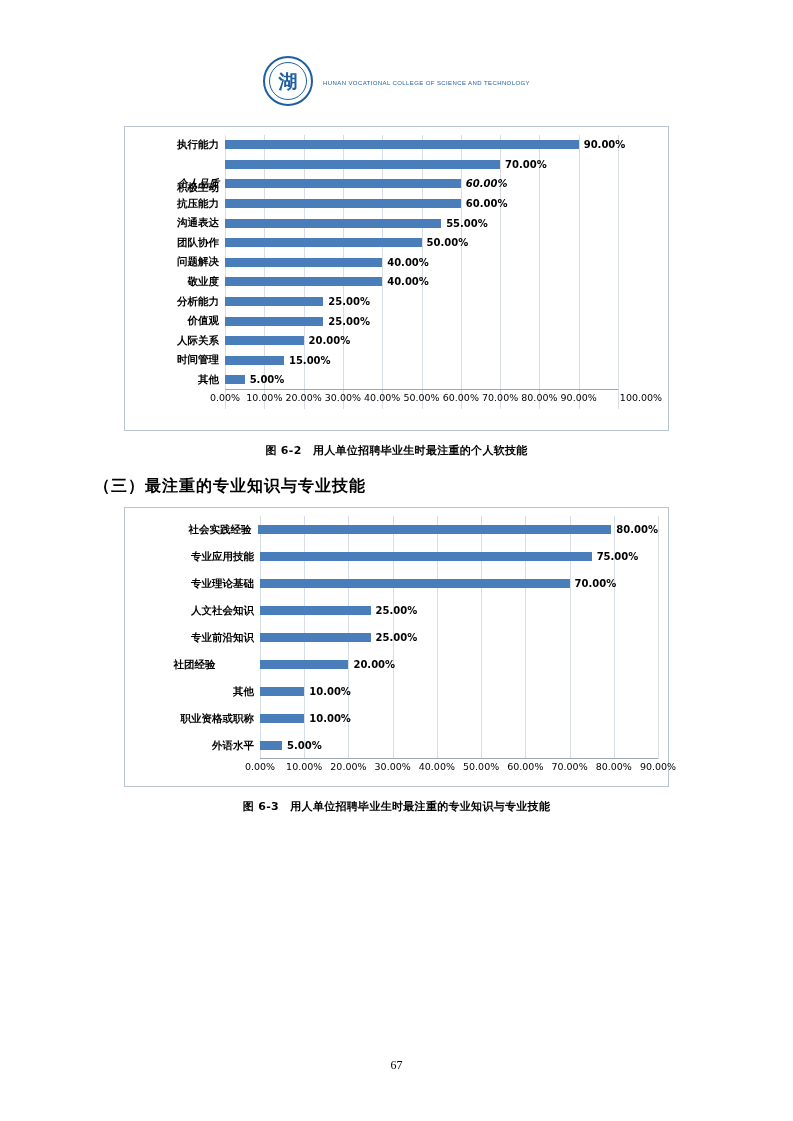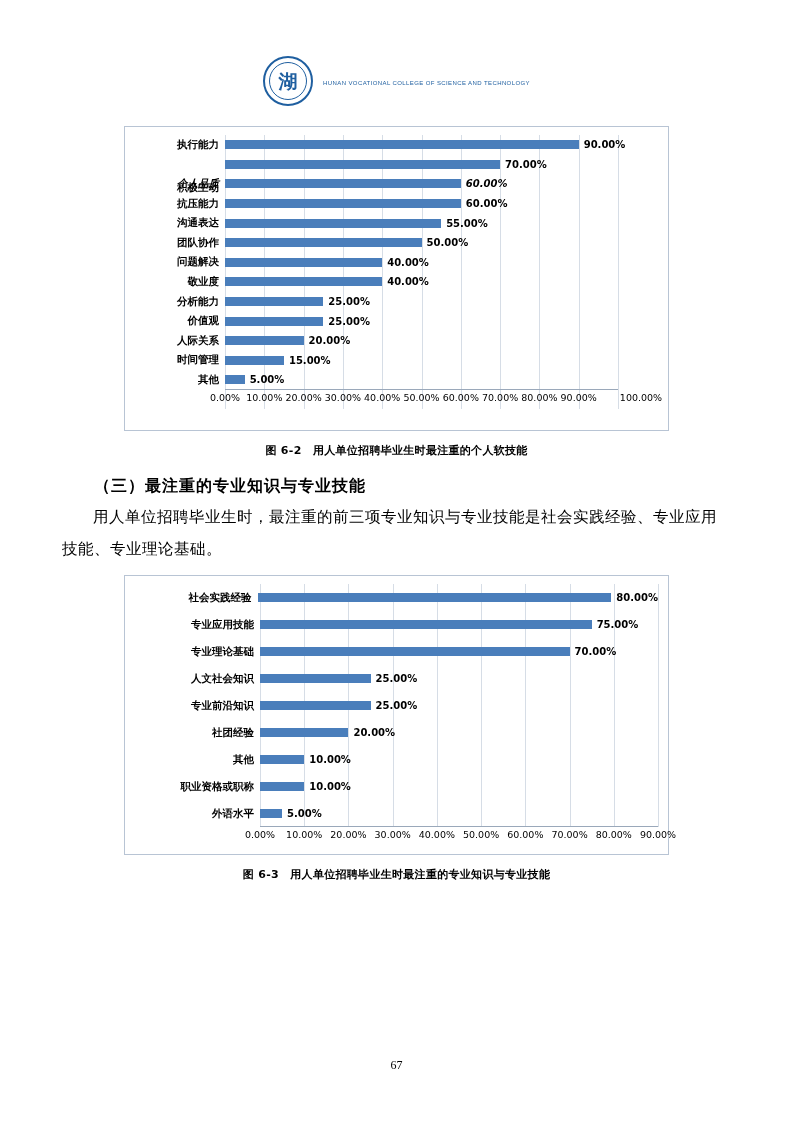--- a/index.html
+++ b/index.html
@@ -348,21 +348,20 @@
             <div class="tick-label" style="left: 353.7px;">90.00%</div>
             <div class="tick-label" style="left: 416px;">100.00%</div>
           </div>
       </div>
     </div>
 
     <div class="caption">图 6-2　用人单位招聘毕业生时最注重的个人软技能</div>
 
     <h3 class="section-title">（三）最注重的专业知识与专业技能</h3>
 
-    <p class="body-text">用人单位招聘毕业生时，最注重的前三项专业知识与专业技能是社会实践经验、专业应用技能、专业理论基础。</p>
 
     <div class="chart-box" id="chart2">
       <div class="chart-inner">
         <div class="rows" id="chart2-rows">
             <div class="grid-layer" style="left: 125px; width: 398px; height: 243px;">
               <div class="grid-line" style="left: 0px;"></div>
               <div class="grid-line" style="left: 44.2222px;"></div>
               <div class="grid-line" style="left: 88.4444px;"></div>
               <div class="grid-line" style="left: 132.667px;"></div>
               <div class="grid-line" style="left: 176.889px;"></div>
@@ -401,21 +400,21 @@
               </div>
             </div>
             <div class="bar-row" style="height: 27px;">
               <div class="bar-label" style="width: 125px;">专业前沿知识</div>
               <div class="bar-track">
                 <div class="bar" style="width: 110.556px; background: rgb(74, 126, 187);"></div>
                 <div class="bar-value">25.00%</div>
               </div>
             </div>
             <div class="bar-row" style="height: 27px;">
-              <div class="bar-label" style="width: 125px;">社团经验</div>
+              <div class="bar-label" style="width: 125px; text-align: center;">社团经验</div>
               <div class="bar-track">
                 <div class="bar" style="width: 88.4444px; background: rgb(74, 126, 187);"></div>
                 <div class="bar-value">20.00%</div>
               </div>
             </div>
             <div class="bar-row" style="height: 27px;">
               <div class="bar-label" style="width: 125px;">其他</div>
               <div class="bar-track">
                 <div class="bar" style="width: 44.2222px; background: rgb(74, 126, 187);"></div>
                 <div class="bar-value">10.00%</div>

